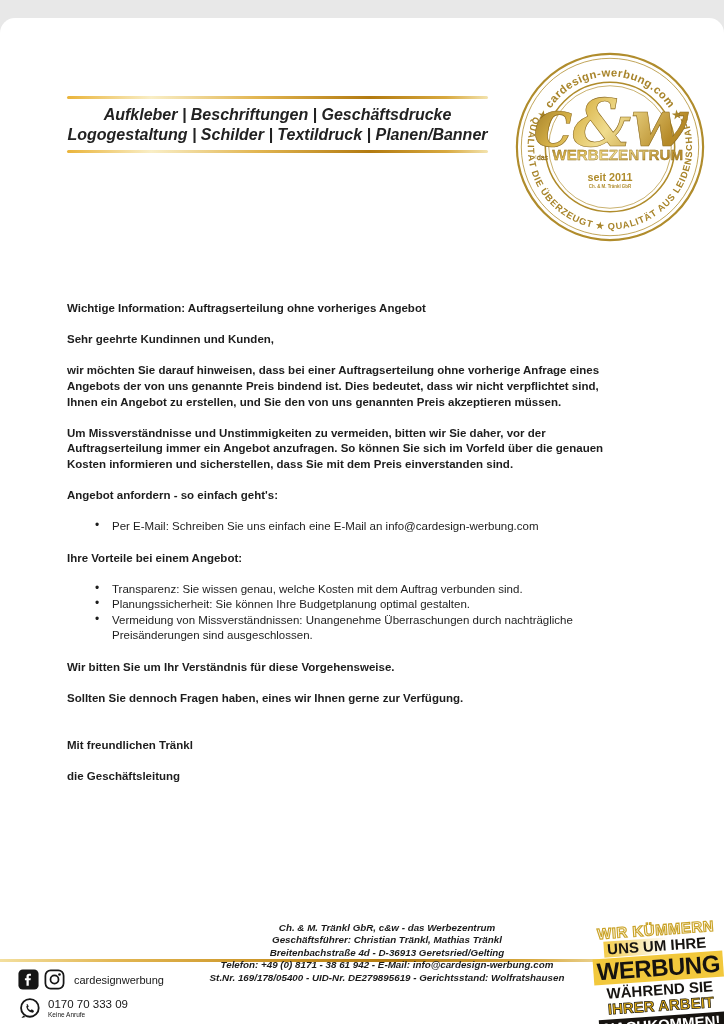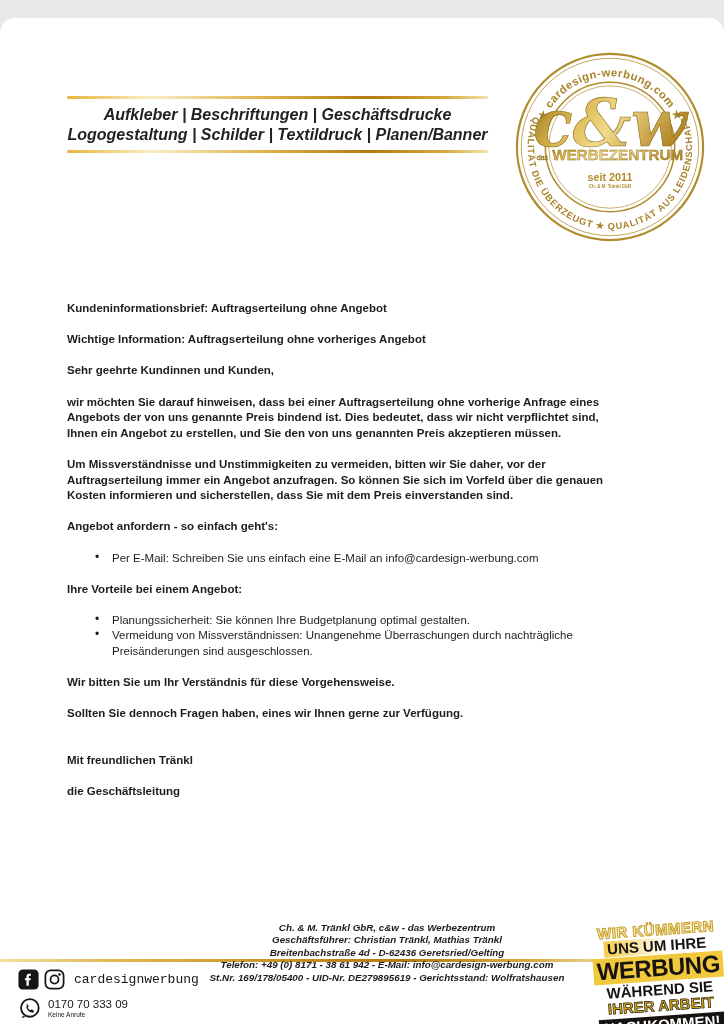--- a/index.html
+++ b/index.html
@@ -42,21 +42,21 @@
   
   .footer-rule {
     position:absolute; left:0; top:941px; width:645px; height:2.5px;
     background:linear-gradient(90deg,#f3df9e 0%,#e2b652 18%,#c89021 45%,#b27a10 62%,#d8a93f 82%,#f6ecc4 100%);
   }
   .social { position:absolute; left:18px; top:951px; }
   .social-row { display:flex; align-items:center; }
   .social-row + .social-row { margin-top:7px; }
   .social-row .icon { display:block; }
   .social-row .icon + .icon { margin-left:5px; }
-  .handle { margin-left:9px; font-size:13px; color:#161616;font-family:Liberation Mono, monospace; }
+  .handle { margin-left:9px; font-size:11px; color:#161616; }
   .wa-text { margin-left:7px; line-height:1; }
   .wa-number { font-size:11.5px; color:#161616; }
   .wa-note { font-size:6.5px; color:#161616; margin-top:1px; }
 
   .company-info {
     position:absolute; left:187px; top:904px; width:400px; text-align:center;
     font-size:9.8px; line-height:12.4px; font-style:italic; font-weight:bold; color:#1c1c1c;
   }
 
   
@@ -113,31 +113,31 @@
       <text x="100" y="113" text-anchor="middle" font-family="Liberation Sans, sans-serif" fill="url(#gg)" stroke="#8a681c" stroke-width="0.35">
         <tspan font-size="7">das</tspan>
         <tspan font-size="15.5" font-weight="bold">WERBEZENTRUM</tspan>
       </text>
       <text x="100" y="135" text-anchor="middle" font-size="11" font-weight="bold" fill="#b08c2c" font-family="Liberation Sans, sans-serif">seit 2011</text>
       <text x="100" y="142" text-anchor="middle" font-size="4.5" font-weight="bold" fill="#b08c2c" font-family="Liberation Sans, sans-serif">Ch. &amp; M. Tränkl GbR</text>
     </svg>
   </div>
 
   <main class="letter">
-    <p class="bold">Kundeninformationsbrief: Auftragserteilung ohne Angebot</p>
     <p>Wichtige Information: Auftragserteilung ohne vorheriges Angebot</p>
     <p>Sehr geehrte Kundinnen und Kunden,</p>
     <p>wir möchten Sie darauf hinweisen, dass bei einer Auftragserteilung ohne vorherige Anfrage eines Angebots der von uns genannte Preis bindend ist. Dies bedeutet, dass wir nicht verpflichtet sind, Ihnen ein Angebot zu erstellen, und Sie den von uns genannten Preis akzeptieren müssen.</p>
     <p>Um Missverständnisse und Unstimmigkeiten zu vermeiden, bitten wir Sie daher, vor der Auftragserteilung immer ein Angebot anzufragen. So können Sie sich im Vorfeld über die genauen Kosten informieren und sicherstellen, dass Sie mit dem Preis einverstanden sind.</p>
     <p>Angebot anfordern - so einfach geht's:</p>
     <ul>
       <li>Per E-Mail: Schreiben Sie uns einfach eine E-Mail an info@cardesign-werbung.com</li>
     </ul>
     <p>Ihre Vorteile bei einem Angebot:</p>
     <ul>
+      <li>Transparenz: Sie wissen genau, welche Kosten mit dem Auftrag verbunden sind.</li>
       <li>Planungssicherheit: Sie können Ihre Budgetplanung optimal gestalten.</li>
       <li>Vermeidung von Missverständnissen: Unangenehme Überraschungen durch nachträgliche Preisänderungen sind ausgeschlossen.</li>
     </ul>
     <p>Wir bitten Sie um Ihr Verständnis für diese Vorgehensweise.</p>
     <p>Sollten Sie dennoch Fragen haben, eines wir Ihnen gerne zur Verfügung.</p>
     <p class="closing">Mit freundlichen Tränkl</p>
     <p>die Geschäftsleitung</p>
   </main>
 
   <div class="footer-rule"></div>
@@ -164,21 +164,21 @@
       <span class="wa-text">
         <div class="wa-number">0170 70 333 09</div>
         <div class="wa-note">Keine Anrufe</div>
       </span>
     </div>
   </div>
 
   <div class="company-info">
     <div>Ch. &amp; M. Tränkl GbR, c&amp;w - das Werbezentrum</div>
     <div>Geschäftsführer: Christian Tränkl, Mathias Tränkl</div>
-    <div>Breitenbachstraße 4d  -  D-62436 Geretsried/Gelting</div>
+    <div>Breitenbachstraße 4d  -  D-36913 Geretsried/Gelting</div>
     <div>Telefon: +49 (0) 8171 - 38 61 942  -  E-Mail: info@cardesign-werbung.com</div>
     <div>St.Nr. 169/178/05400  -  UID-Nr. DE279895619  -  Gerichtsstand: Wolfratshausen</div>
   </div>
 
   <div class="stamp">
     <span class="s1">WIR KÜMMERN</span>
     <span class="s2">UNS UM IHRE</span>
     <span class="s3">WERBUNG</span>
     <span class="s4">WÄHREND SIE</span>
     <span class="s5">IHRER ARBEIT</span>

